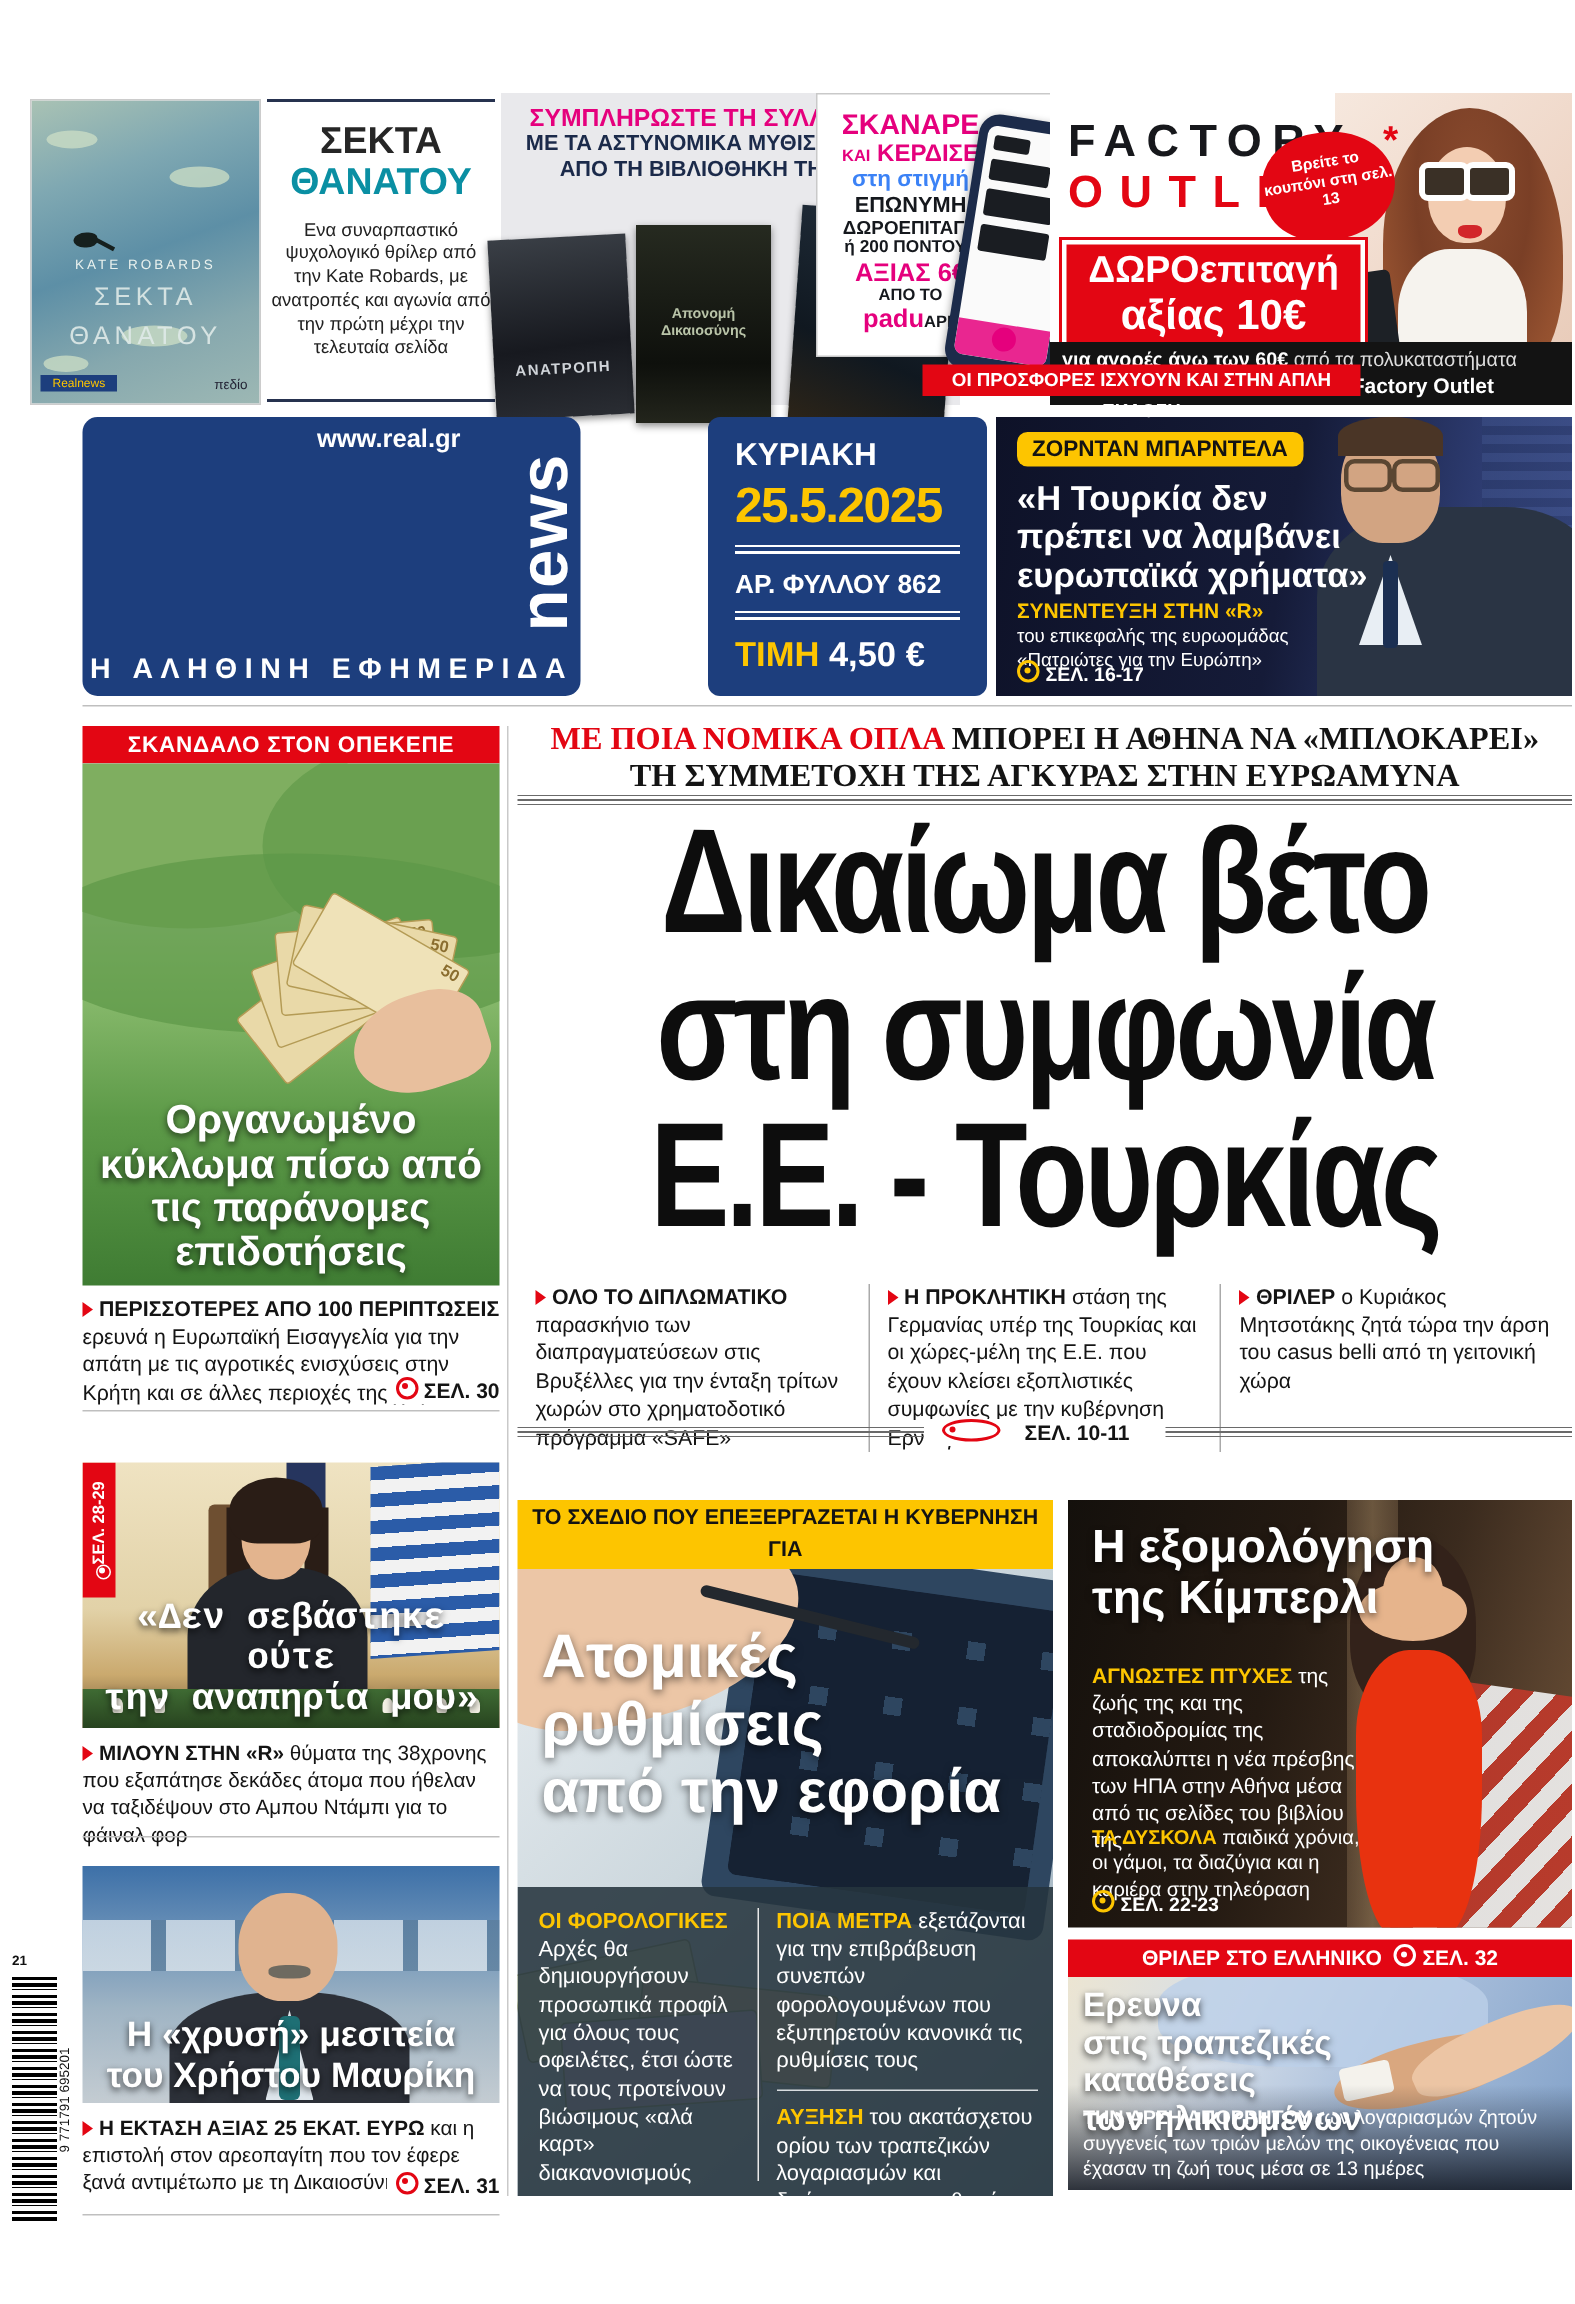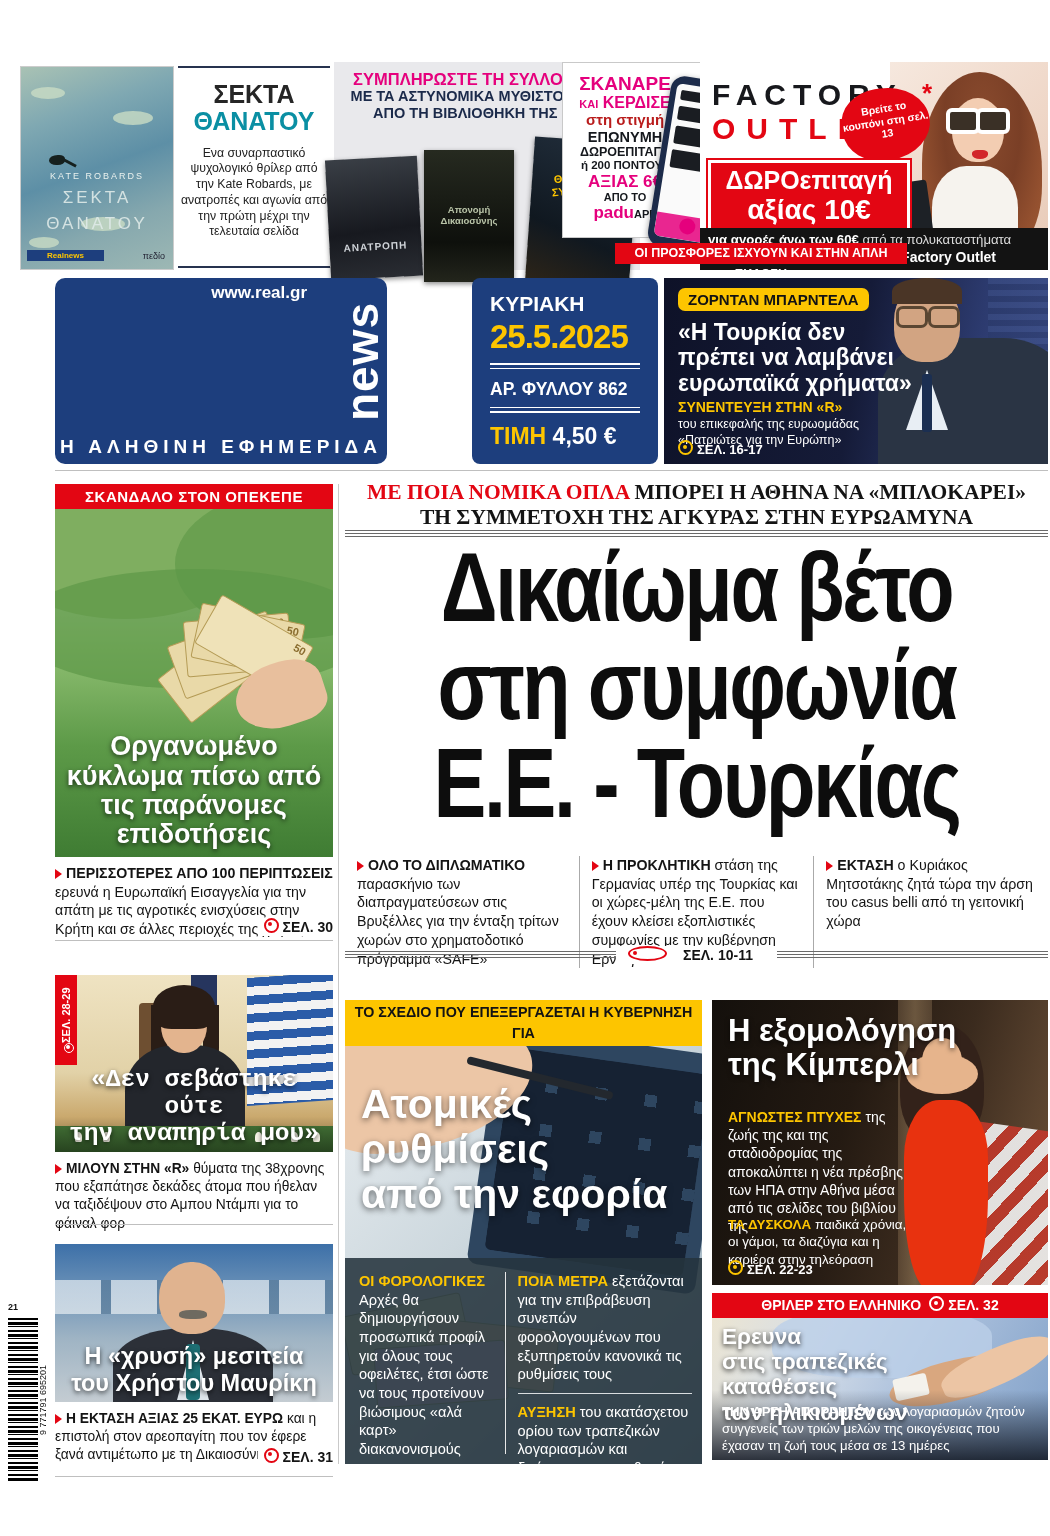--- a/index.html
+++ b/index.html
@@ -15,46 +15,46 @@
   .target-icon::after{content:"";position:absolute;left:2.5px;top:2.5px;width:4px;height:4px;border-radius:50%;background:currentColor;}
   .tri-icon{display:inline-block;width:0;height:0;border-left:7px solid #e30613;border-top:5px solid transparent;border-bottom:5px solid transparent;margin-right:4px;vertical-align:-1px;}
 
   
   .book-cover{left:20px;top:66px;width:152px;height:202px;background:linear-gradient(160deg,#a9c2b4 0%,#7fa8b2 25%,#5d8fa6 50%,#86a8ae 75%,#9db8b4 100%);border:1px solid #ccc;overflow:hidden;}
   .lily{position:absolute;border-radius:50%;background:#c9dcc4;opacity:.8;}
   .bird{position:absolute;left:28px;top:88px;width:16px;height:10px;background:#16201e;border-radius:60% 40% 50% 50%;}
   .bird::after{content:"";position:absolute;left:12px;top:6px;width:16px;height:3px;background:#16201e;transform:rotate(28deg);}
   .bc-author{position:absolute;left:0;top:104px;width:100%;text-align:center;color:#e9f1ee;font-size:9px;letter-spacing:2px;}
   .bc-title{position:absolute;left:0;top:118px;width:100%;text-align:center;color:#dfeae8;font-size:17px;letter-spacing:3px;line-height:1.5;opacity:.9;}
-  .bc-brand{position:absolute;left:6px;bottom:8px;background:#1d3e7d;color:#fdc500;font-size:8px;font-weight:bold;padding:1px 20px;}
+  .bc-brand{position:absolute;left:6px;bottom:8px;background:#1d3e7d;color:#fdc500;font-size:8px;font-weight:normal;padding:1px 8px;}
   .bc-pub{position:absolute;right:8px;bottom:8px;color:#223;font-size:9px;}
   .book-text{left:178px;top:66px;width:152px;height:202px;border-top:2px solid #26324f;border-bottom:2px solid #26324f;text-align:center;padding-top:14px;box-sizing:border-box;}
   .bt-t1{font-size:25px;font-weight:bold;color:#262626;line-height:1;}
   .bt-t2{font-size:25px;font-weight:bold;color:#0a8fa3;line-height:1.15;}
   .bt-body{margin-top:10px;font-size:12.3px;line-height:1.28;color:#222;padding:0 2px;}
 
   .ad-coll{left:334px;top:62px;width:306px;height:208px;background:#e9e9ec;}
   .coll-h1{padding-top:8px;text-align:center;font-weight:bold;font-size:16.5px;color:#e5007d;line-height:1.1;}
   .coll-h2{text-align:center;font-weight:bold;font-size:14.5px;color:#1b2a4a;line-height:1.15;}
   .cov{position:absolute;background:linear-gradient(175deg,#3a3f46 0%,#17191f 60%,#2a2d33 100%);color:#cfd3d8;box-shadow:0 2px 5px rgba(0,0,0,.45);overflow:hidden;}
   .cov1{left:-6px;top:96px;width:92px;height:120px;transform:rotate(-3deg);}
   .cov2{left:90px;top:88px;width:90px;height:132px;background:linear-gradient(180deg,#262a20 0%,#0e100c 70%,#23251c 100%);}
   .cov3{left:196px;top:78px;width:104px;height:142px;transform:rotate(4deg);background:linear-gradient(200deg,#23303e 0%,#101820 65%,#2c2418 100%);}
   .cov3::before{content:"";position:absolute;right:-34px;top:-34px;width:80px;height:80px;background:#fdc500;transform:rotate(45deg);}
   .cov-t{position:absolute;left:0;width:100%;text-align:center;font-weight:bold;}
   .cov1 .cov-t{bottom:26px;font-size:10px;letter-spacing:1px;}
   .cov2 .cov-t{top:54px;font-size:9.5px;color:#b9c4a8;}
   .cov3 .cov-t{top:30px;font-size:11px;color:#fdc500;transform:rotate(-10deg);line-height:1.2;}
 
-  .ad-scan{left:544px;top:62px;width:158px;height:176px;background:#fff;border:1px solid #c9c9c9;box-sizing:border-box;margin-left:18px;}
+  .ad-scan{left:544px;top:62px;width:158px;height:176px;background:#fff;border:1px solid #c9c9c9;box-sizing:border-box;}
   .scan-txt{position:absolute;left:10px;top:10px;width:104px;text-align:center;line-height:1.12;}
   .sc1{font-size:19px;font-weight:bold;color:#e5007d;}
   .sc2{font-size:16px;font-weight:bold;color:#e5007d;}
   .sc2 .small{font-size:11px;}
-  .sc3{font-size:15px;font-weight:bold;color:#b91c1c;}
+  .sc3{font-size:15px;font-weight:bold;color:#3b82f6;}
   .sc4{font-size:14.5px;font-weight:bold;color:#15181d;}
   .sc5{font-size:12.5px;font-weight:bold;color:#15181d;}
   .sc6{font-size:11.5px;font-weight:bold;color:#15181d;}
   .sc7{font-size:17px;font-weight:bold;color:#e5007d;}
   .sc8{font-size:11px;font-weight:bold;color:#15181d;}
   .sc-logo{font-size:17px;font-weight:bold;color:#e5007d;letter-spacing:0;}
   .sc-logo .app{color:#15181d;font-size:11px;}
   .phone{position:absolute;right:-14px;top:16px;width:74px;height:172px;background:#1c2b4a;border-radius:14px;transform:rotate(9deg);box-shadow:0 2px 6px rgba(0,0,0,.4);}
   .phone-scr{position:absolute;left:6px;top:8px;right:6px;bottom:10px;background:#fafafa;border-radius:6px;overflow:hidden;}
   .ph-line{position:absolute;left:5px;height:10px;background:#1a1d22;border-radius:2px;}
@@ -368,21 +368,21 @@
   </div>
   <div class="abs triple" style="left:345px;top:530px;width:703px;"></div>
   <div class="abs lead-headline">
     <div>Δικαίωμα βέτο</div>
     <div>στη συμφωνία</div>
     <div>Ε.Ε. - Τουρκίας</div>
   </div>
   <div class="abs lead-cols">
     <div class="lead-col"><span class="tri-icon"></span><span class="b">ΟΛΟ ΤΟ ΔΙΠΛΩΜΑΤΙΚΟ</span><span> παρασκήνιο των διαπραγματεύσεων στις Βρυξέλλες για την ένταξη τρίτων χωρών στο χρηματοδοτικό πρόγραμμα «SAFE»</span></div>
     <div class="lead-col"><span class="tri-icon"></span><span class="b">Η ΠΡΟΚΛΗΤΙΚΗ</span><span> στάση της Γερμανίας υπέρ της Τουρκίας και οι χώρες-μέλη της Ε.Ε. που έχουν κλείσει εξοπλιστικές συμφωνίες με την κυβέρνηση Ερντογάν</span></div>
-    <div class="lead-col"><span class="tri-icon"></span><span class="b">ΕΚΤΑΣΗ</span><span> ο Κυριάκος Μητσοτάκης ζητά τώρα την άρση του casus belli από τη γειτονική χώρα</span></div>
+    <div class="lead-col"><span class="tri-icon"></span><span class="b">ΘΡΙΛΕΡ</span><span> ο Κυριάκος Μητσοτάκης ζητά τώρα την άρση του casus belli από τη γειτονική χώρα</span></div>
   </div>
   <div class="abs pagerule">
     <span class="pageref"><span class="target-icon"></span><span>ΣΕΛ. 10-11</span></span>
   </div>
 
   <div class="abs woman-photo">
     <div class="gr-flag"></div>
     <div class="us-flag"></div>
     <div class="podium"></div>
     <div class="w-hair2"></div>

